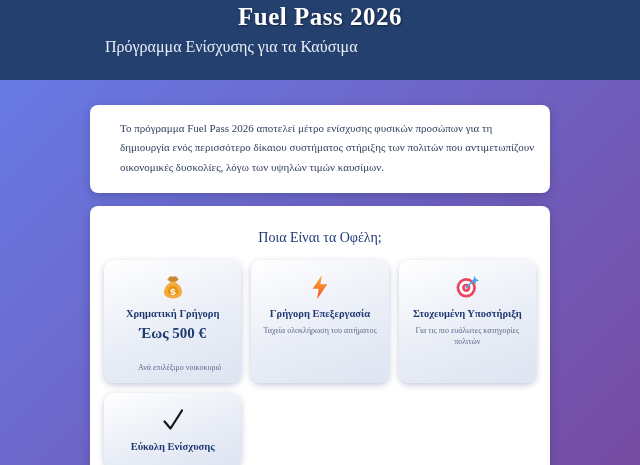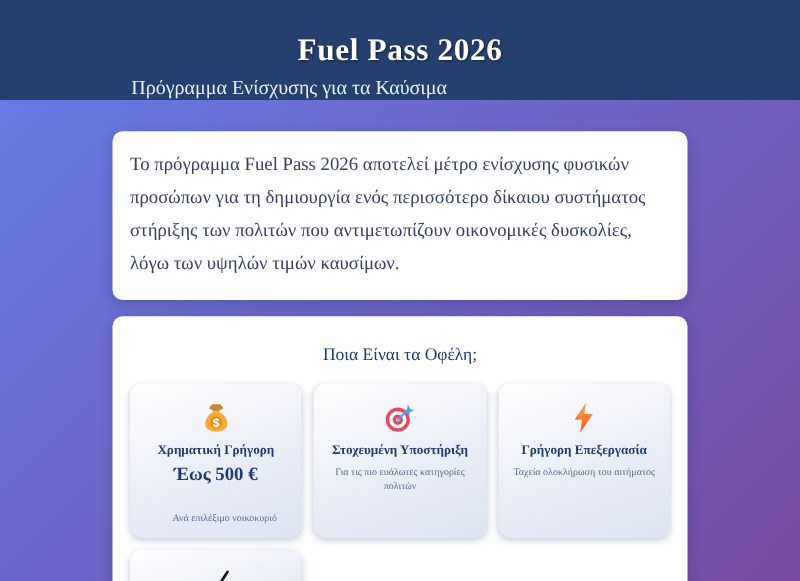--- a/index.html
+++ b/index.html
@@ -6,21 +6,21 @@
   html, body { width: 640px; height: 465px; overflow: hidden; }
   body {
     font-family: "Liberation Serif", "DejaVu Serif", serif;
     background: linear-gradient(135deg, #667eea 0%, #764ba2 100%);
   }
   
   .site-header {
     height: 80px;
     background: #24406e;
     color: #ffffff;
-    padding-top: 27px;
+    padding-top: 3px;
   }
   .site-header h1 {
     text-align: center;
     font-size: 25px;
     font-weight: bold;
     letter-spacing: 0.5px;
     text-shadow: 1px 1px 2px rgba(0,0,0,0.45);
   }
   .header-inner {
     width: 460px;
@@ -45,23 +45,24 @@
     box-shadow: 0 3px 10px rgba(20, 30, 70, 0.25);
     padding: 14px 14px 16px 14px;
   }
   .welcome-card h2 {
     color: #1e3a77;
     font-size: 15px;
     font-weight: bold;
     margin: 4px 0 11px 0;
   }
   .welcome-card p {
-    font-size: 15px;
+    font-size: 11px;
     line-height: 1.75;
     color: #33415f;
+    margin-left: 16px;
   }
   .benefits-card {
     margin-top: 13px;
     min-height: 260px;
   }
   .benefits-card h2 {
     color: #1e3a77;
     font-size: 14px;
     font-weight: normal;
     text-align: center;
@@ -136,47 +137,47 @@
             <text x="16" y="25.3" font-size="12" font-weight="bold" fill="#ffffff" text-anchor="middle" font-family="'Liberation Sans', sans-serif">$</text>
           </svg>
         </div>
         <div class="tile-title">Χρηματική Γρήγορη</div>
         <div class="tile-amount">Έως 500 €</div>
         <div class="tile-desc left">Ανά επιλέξιμο νοικοκυριό</div>
       </div>
 
       <div class="benefit-tile">
         <div class="tile-icon">
-          <svg width="27" height="27" viewBox="0 0 32 32" aria-hidden="true">
-            <circle cx="14.5" cy="17.5" r="11.5" fill="#e8475f"></circle>
-            <circle cx="14.5" cy="17.5" r="8.2" fill="#ffffff"></circle>
-            <circle cx="14.5" cy="17.5" r="4.9" fill="#e8475f"></circle>
-            <circle cx="14.5" cy="17.5" r="1.7" fill="#ffffff"></circle>
-            <path d="M14.5 17.5 L25 7" stroke="#4aa3e8" stroke-width="2" stroke-linecap="round"></path>
-            <path d="M24 3 l2 4 4 2 -4 1 -1 4 -2 -4 z" fill="#4aa3e8"></path>
-          </svg>
-        </div>
-        <div class="tile-title">Στοχευμένη Υποστήριξη</div>
-        <div class="tile-desc">Για τις πιο ευάλωτες κατηγορίες πολιτών</div>
-      </div>
-
-      <div class="benefit-tile">
-        <div class="tile-icon">
           <svg width="22" height="26" viewBox="0 0 24 28" aria-hidden="true">
             <defs>
               <linearGradient id="boltGrad" x1="0" y1="0" x2="0" y2="1">
                 <stop offset="0" stop-color="#ffb03a"></stop>
                 <stop offset="1" stop-color="#f4511e"></stop>
               </linearGradient>
             </defs>
             <path d="M14 1 L4 16 h6.5 L9 27 L20 11 h-7.5 z" fill="url(#boltGrad)"></path>
           </svg>
         </div>
         <div class="tile-title">Γρήγορη Επεξεργασία</div>
         <div class="tile-desc">Ταχεία ολοκλήρωση του αιτήματος</div>
+      </div>
+
+      <div class="benefit-tile">
+        <div class="tile-icon">
+          <svg width="27" height="27" viewBox="0 0 32 32" aria-hidden="true">
+            <circle cx="14.5" cy="17.5" r="11.5" fill="#e8475f"></circle>
+            <circle cx="14.5" cy="17.5" r="8.2" fill="#ffffff"></circle>
+            <circle cx="14.5" cy="17.5" r="4.9" fill="#e8475f"></circle>
+            <circle cx="14.5" cy="17.5" r="1.7" fill="#ffffff"></circle>
+            <path d="M14.5 17.5 L25 7" stroke="#4aa3e8" stroke-width="2" stroke-linecap="round"></path>
+            <path d="M24 3 l2 4 4 2 -4 1 -1 4 -2 -4 z" fill="#4aa3e8"></path>
+          </svg>
+        </div>
+        <div class="tile-title">Στοχευμένη Υποστήριξη</div>
+        <div class="tile-desc">Για τις πιο ευάλωτες κατηγορίες πολιτών</div>
       </div>
 
       <div class="benefit-tile">
         <div class="tile-icon">
           <svg width="28" height="28" viewBox="0 0 28 28" aria-hidden="true">
             <path d="M5.5 15.5 l6 7 L23 4.5" stroke="#151515" stroke-width="2.2" fill="none" stroke-linecap="round" stroke-linejoin="round"></path>
           </svg>
         </div>
         <div class="tile-title">Εύκολη Ενίσχυσης</div>
 

